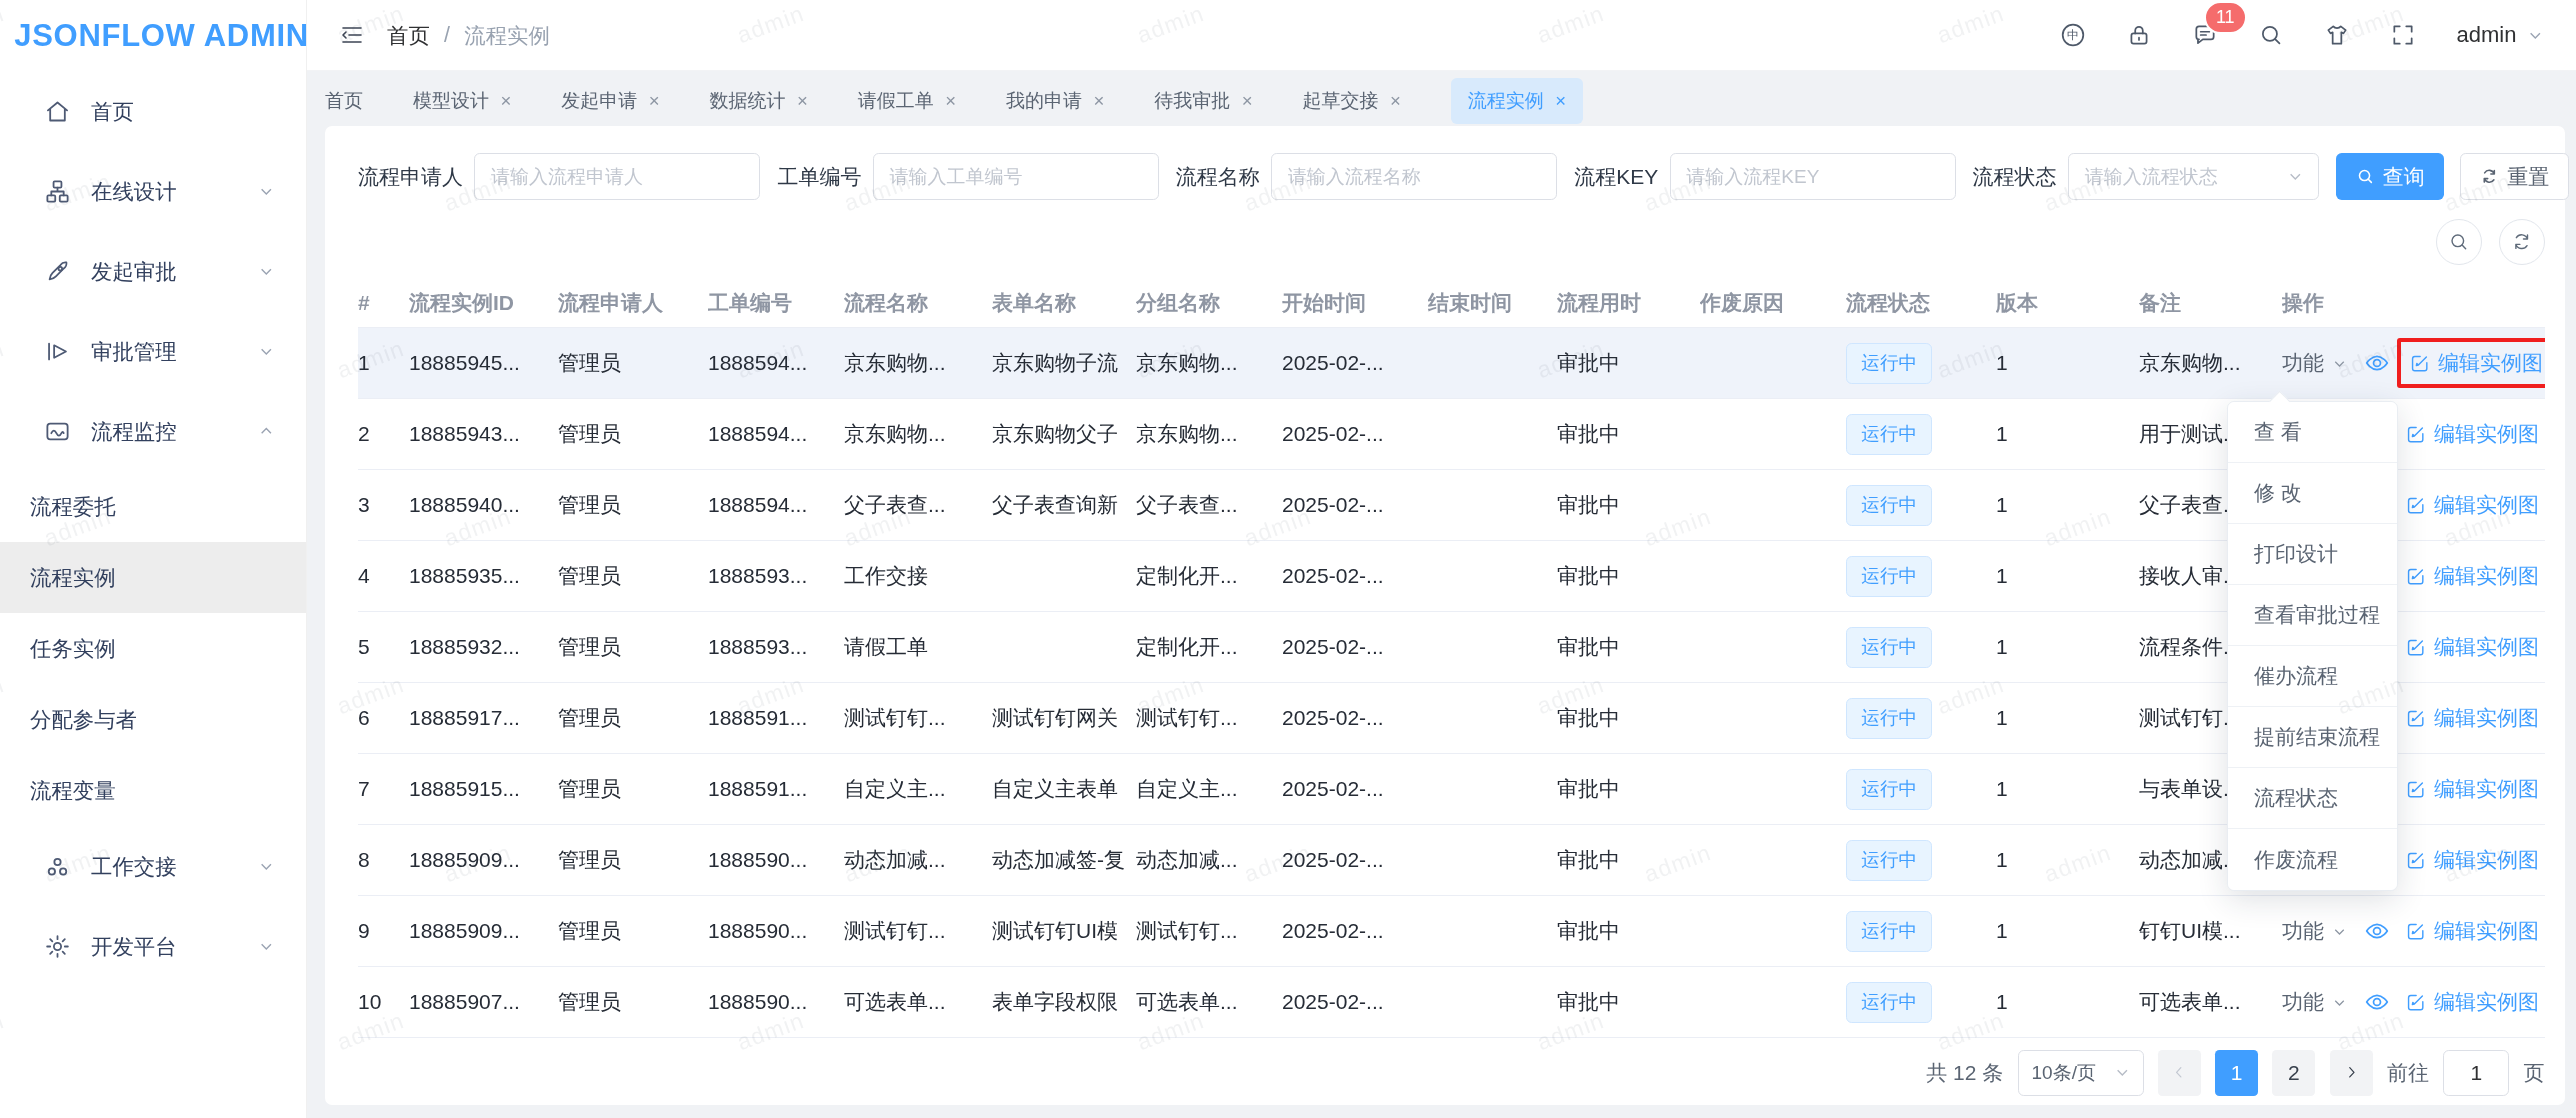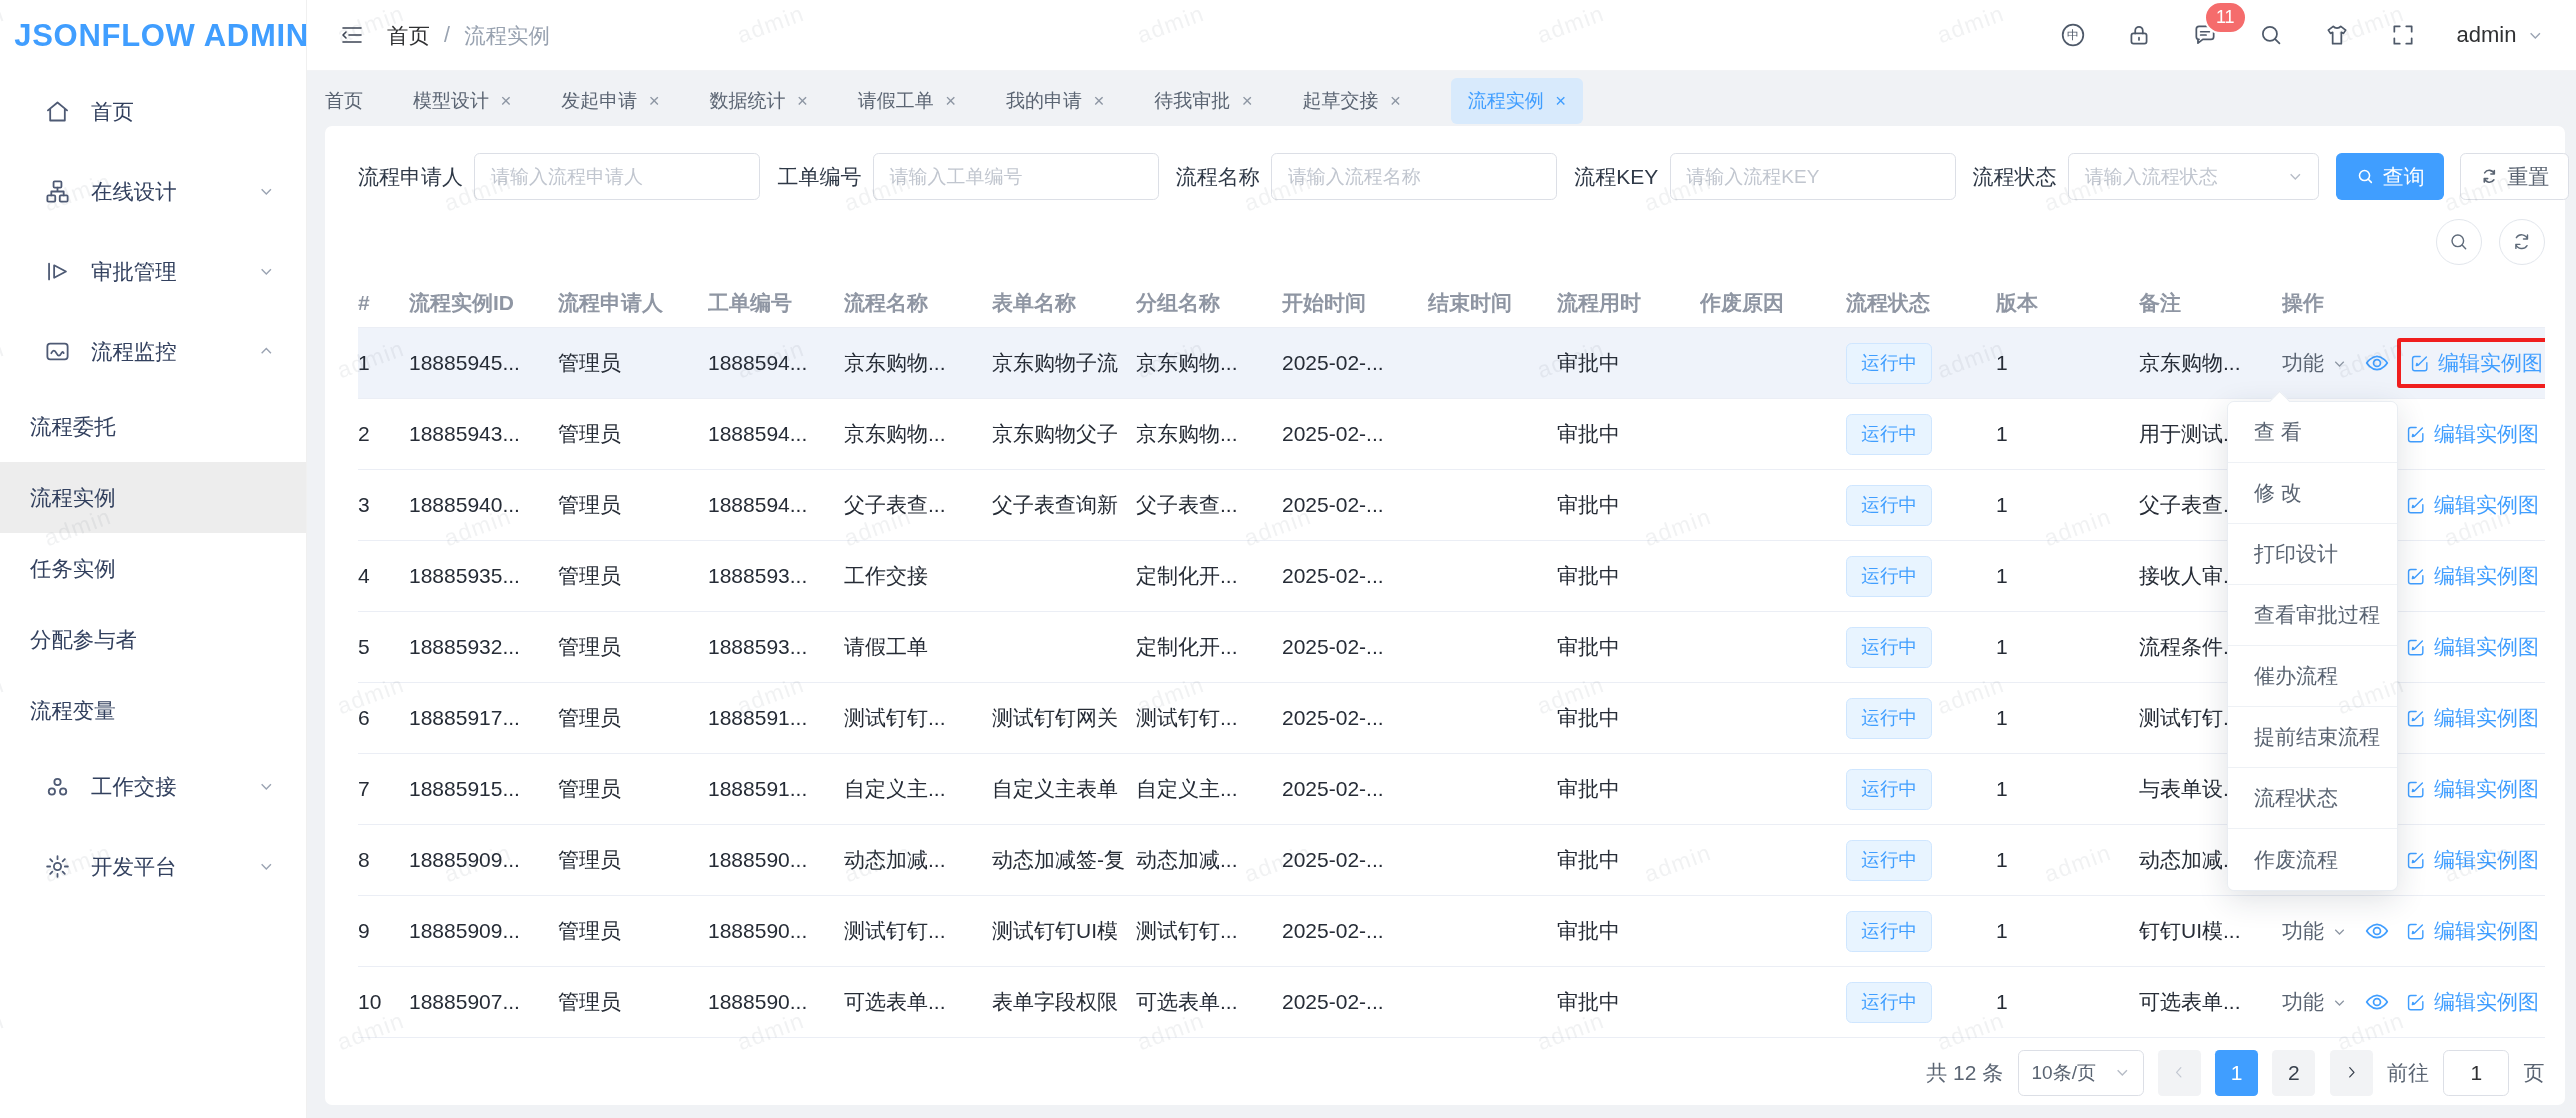--- a/index.html
+++ b/index.html
@@ -140,20 +140,30 @@
     <span>首页</span>
   </div>
   <div class="menu-item">
     <svg class="ic" viewBox="0 0 24 24">
         <rect x="8.5" y="3" width="7" height="5.5" rx="1"></rect>
         <rect x="3" y="15.5" width="7" height="5.5" rx="1"></rect>
         <rect x="14" y="15.5" width="7" height="5.5" rx="1"></rect>
         <path d="M12 8.5V12M6.5 15.5V12h11v3.5"></path>
       </svg>
     <span>在线设计</span>
+    <svg class="chev" viewBox="0 0 24 24">
+        <path d="m6 9.5 6 6 6-6" stroke="currentColor" fill="none" stroke-width="1.8"></path>
+      </svg>
+  </div>
+  <div class="menu-item">
+    <svg class="ic" viewBox="0 0 24 24">
+        <path d="M5 19c.3-2.5 1.2-4.3 2.6-5.7l7-7A5.5 5.5 0 0 1 19.9 4a5.5 5.5 0 0 1-2.3 5.3l-7 7C9.2 17.8 7.5 18.7 5 19z"></path>
+        <circle cx="14.5" cy="9.5" r="1.6"></circle>
+      </svg>
+    <span>发起审批</span>
     <svg class="chev" viewBox="0 0 24 24">
         <path d="m6 9.5 6 6 6-6" stroke="currentColor" fill="none" stroke-width="1.8"></path>
       </svg>
   </div>
   <div class="menu-item">
     <svg class="ic" viewBox="0 0 24 24">
         <path d="M4.5 5v14"></path>
         <path d="M9 6.5 19.5 12 9 17.5z"></path>
       </svg>
     <span>审批管理</span>

